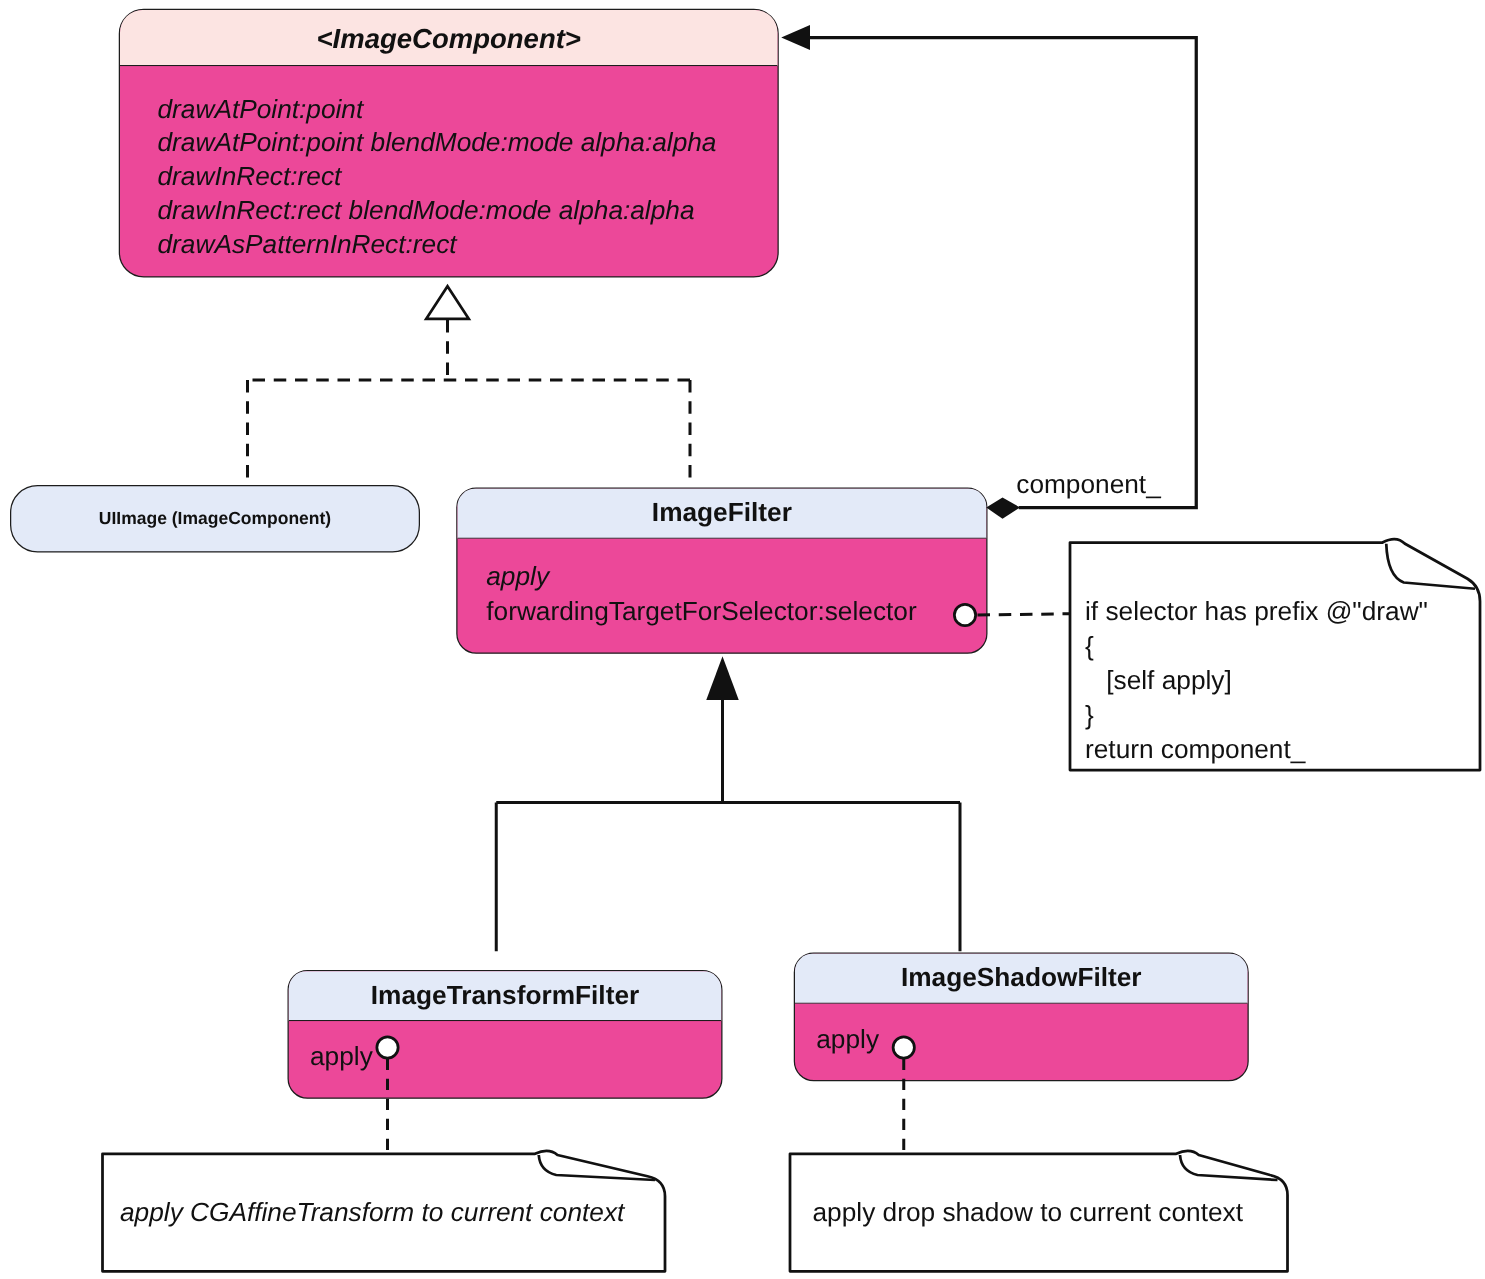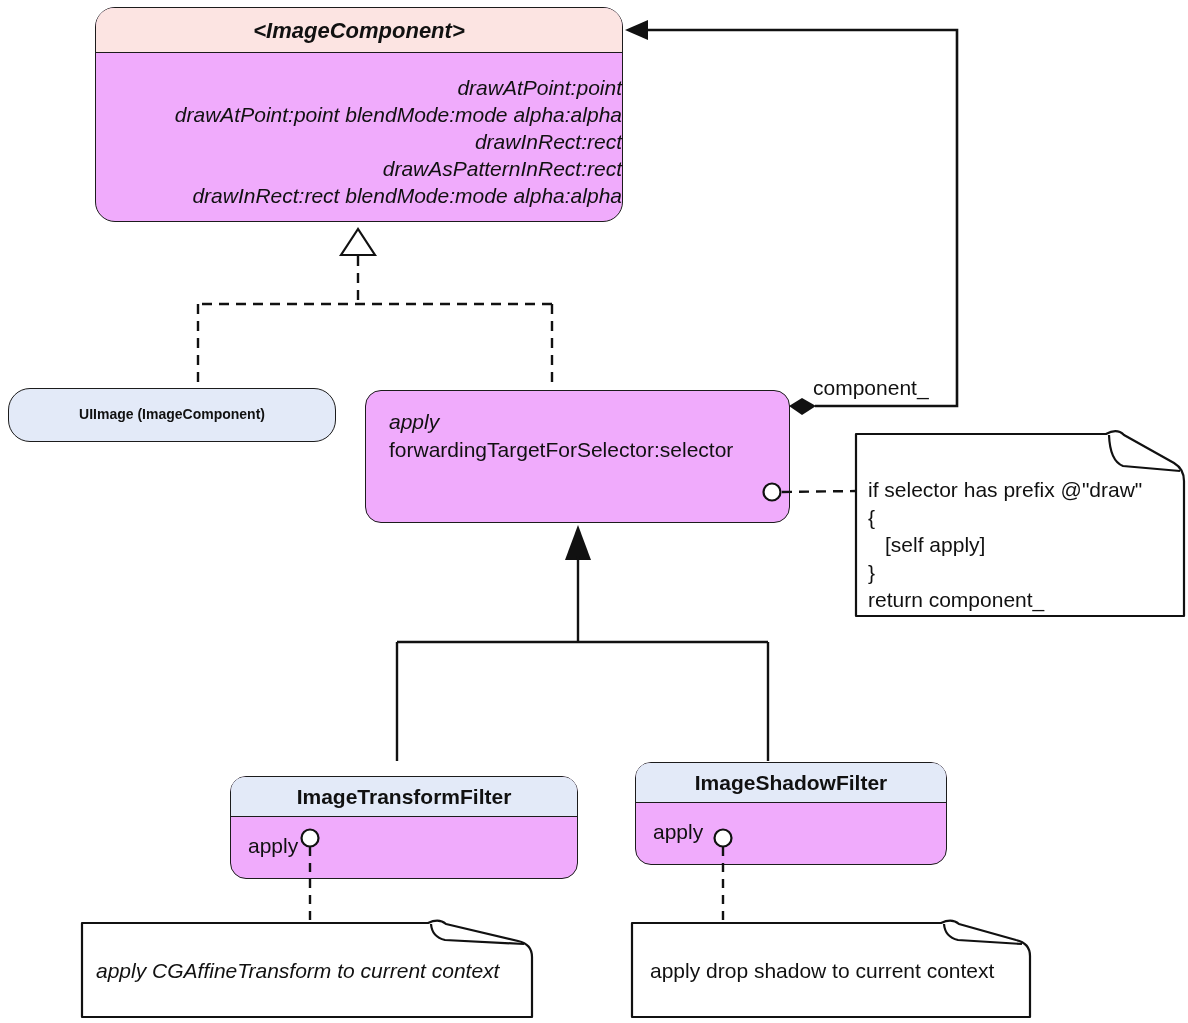--- a/index.html
+++ b/index.html
@@ -11,21 +11,21 @@
     font-family: "Liberation Sans", sans-serif;
     color: #111;
     overflow: hidden;
   }
   svg.layer { position: absolute; left: 0; top: 0; pointer-events: none; }
   #notes-layer { z-index: 1; }
   #connector-layer { z-index: 6; }
 
   .class-box {
     position: absolute;
-    background: #f0abfc;
+    background: #ec4899;
     border: 1.6px solid #1c1c1c;
     box-sizing: border-box;
     z-index: 3;
   }
   .rounded-lg { border-radius: 20px; }
   .rounded-md { border-radius: 16px; }
 
   .box-header {
     box-sizing: border-box;
     width: 100%;
@@ -41,21 +41,21 @@
     font-size: 22px;
     height: 45px; line-height: 45px;
     border-radius: 18px 18px 0 0;
   }
   .hdr-class {
     background: var(--class-header-bg);
     height: 40px; line-height: 40px;
     border-radius: 14px 14px 0 0;
   }
   .box-body { font-size: 21px; line-height: 27px; }
-  .methods-protocol { padding: 21px 0 0 30px; font-style: italic; text-align: right; }
+  .methods-protocol { padding: 21px 0 0 30px; font-style: italic; }
   .methods-filter { padding: 17px 0 0 23px; line-height: 28px; }
   .methods-sub { padding: 15px 0 0 17px; }
   .m-italic { font-style: italic; }
 
   .single-box {
     position: absolute;
     background: var(--class-header-bg);
     border: 1.6px solid #1c1c1c;
     border-radius: 22px;
     box-sizing: border-box;
@@ -96,46 +96,47 @@
       <path fill="none" d="M 944,924 Q 945,937 958,940 L 1022,944"></path>
     </g>
   </svg>
 
   <div class="class-box rounded-lg" style="left:95px; top:7px; width:528px; height:215px;">
     <div class="box-header hdr-protocol">&lt;ImageComponent&gt;</div>
     <div class="box-body methods-protocol">
       <div>drawAtPoint:point</div>
       <div>drawAtPoint:point blendMode:mode alpha:alpha</div>
       <div>drawInRect:rect</div>
+      <div>drawInRect:rect blendMode:mode alpha:alpha</div>
       <div>drawAsPatternInRect:rect</div>
-      <div>drawInRect:rect blendMode:mode alpha:alpha</div>
     </div>
   </div>
 
   <div class="single-box" style="left:8px; top:388px; width:328px; height:54px; line-height:51px;">
     <span>UIImage (ImageComponent)</span>
   </div>
 
   <div class="class-box rounded-md" style="left:365px; top:390px; width:425px; height:133px;">
+    <div class="box-header hdr-class">ImageFilter</div>
     <div class="box-body methods-filter">
       <div class="m-italic">apply</div>
       <div>forwardingTargetForSelector:selector</div>
     </div>
   </div>
 
   <div class="edge-label" style="left:813px; top:376px;">component_</div>
 
   <div class="class-box rounded-md" style="left:230px; top:776px; width:348px; height:103px;">
     <div class="box-header hdr-class">ImageTransformFilter</div>
     <div class="box-body methods-sub">
       <div>apply</div>
     </div>
   </div>
 
-  <div class="class-box rounded-md" style="left:635px; top:762px; width:312px; height:103px;">
+  <div class="class-box rounded-md" style="left:635px; top:762px; width:364px; height:103px;">
     <div class="box-header hdr-class">ImageShadowFilter</div>
     <div class="box-body methods-sub">
       <div>apply</div>
     </div>
   </div>
 
   <div class="note-text" style="left:868px; top:476px;">
     <div>if selector has prefix @"draw"</div>
     <div>{</div>
     <div class="indent">[self apply]</div>

